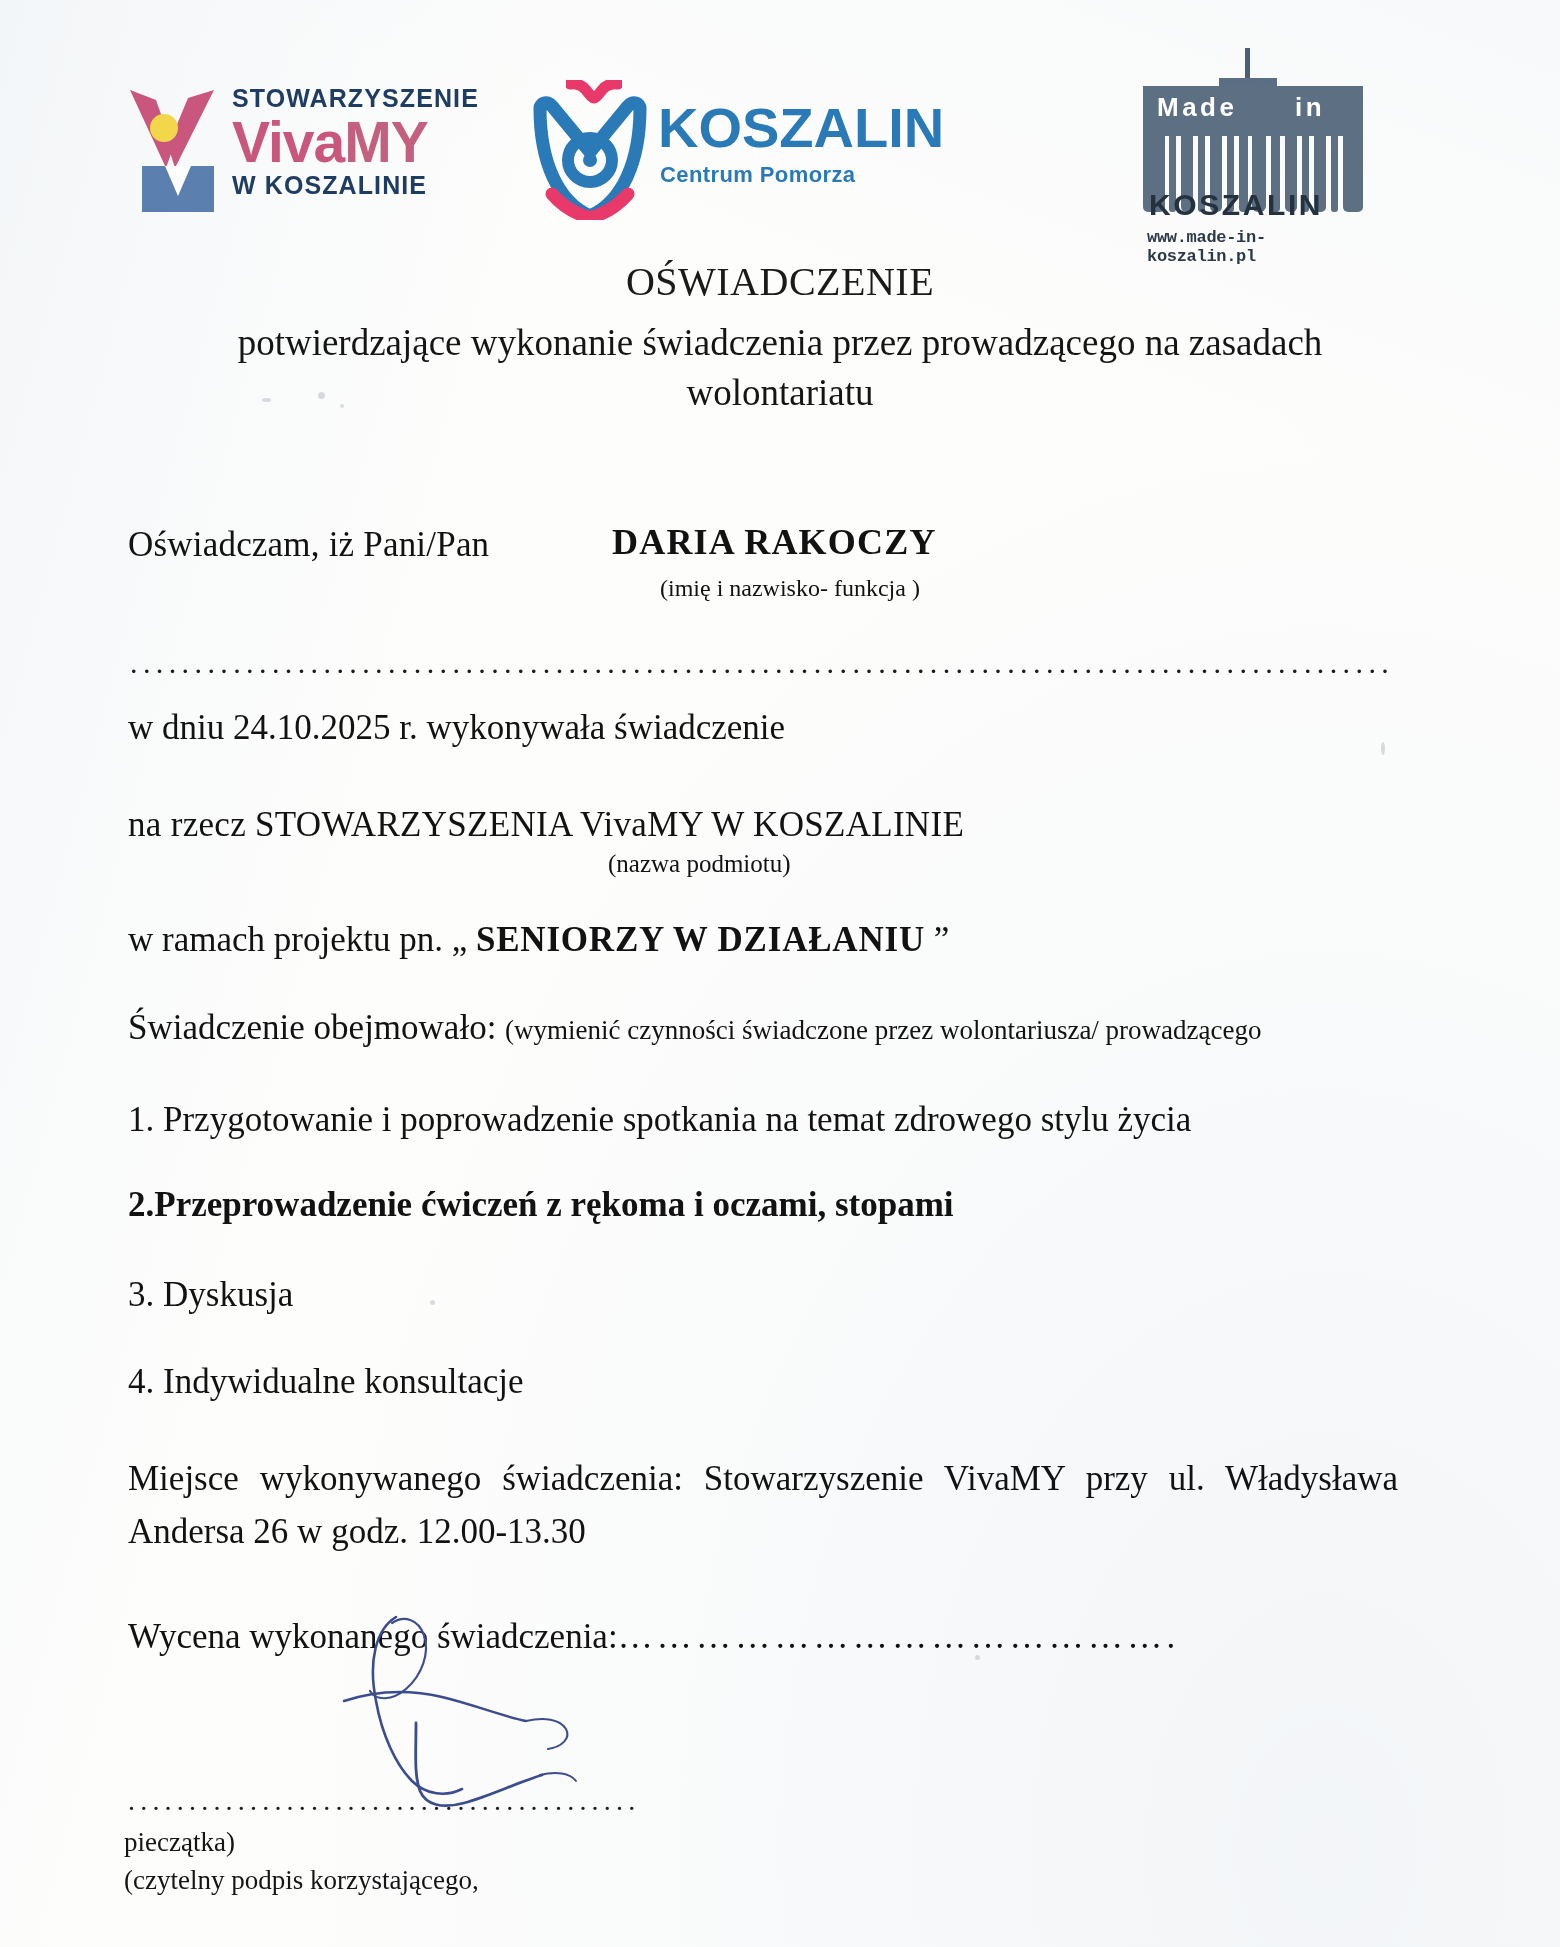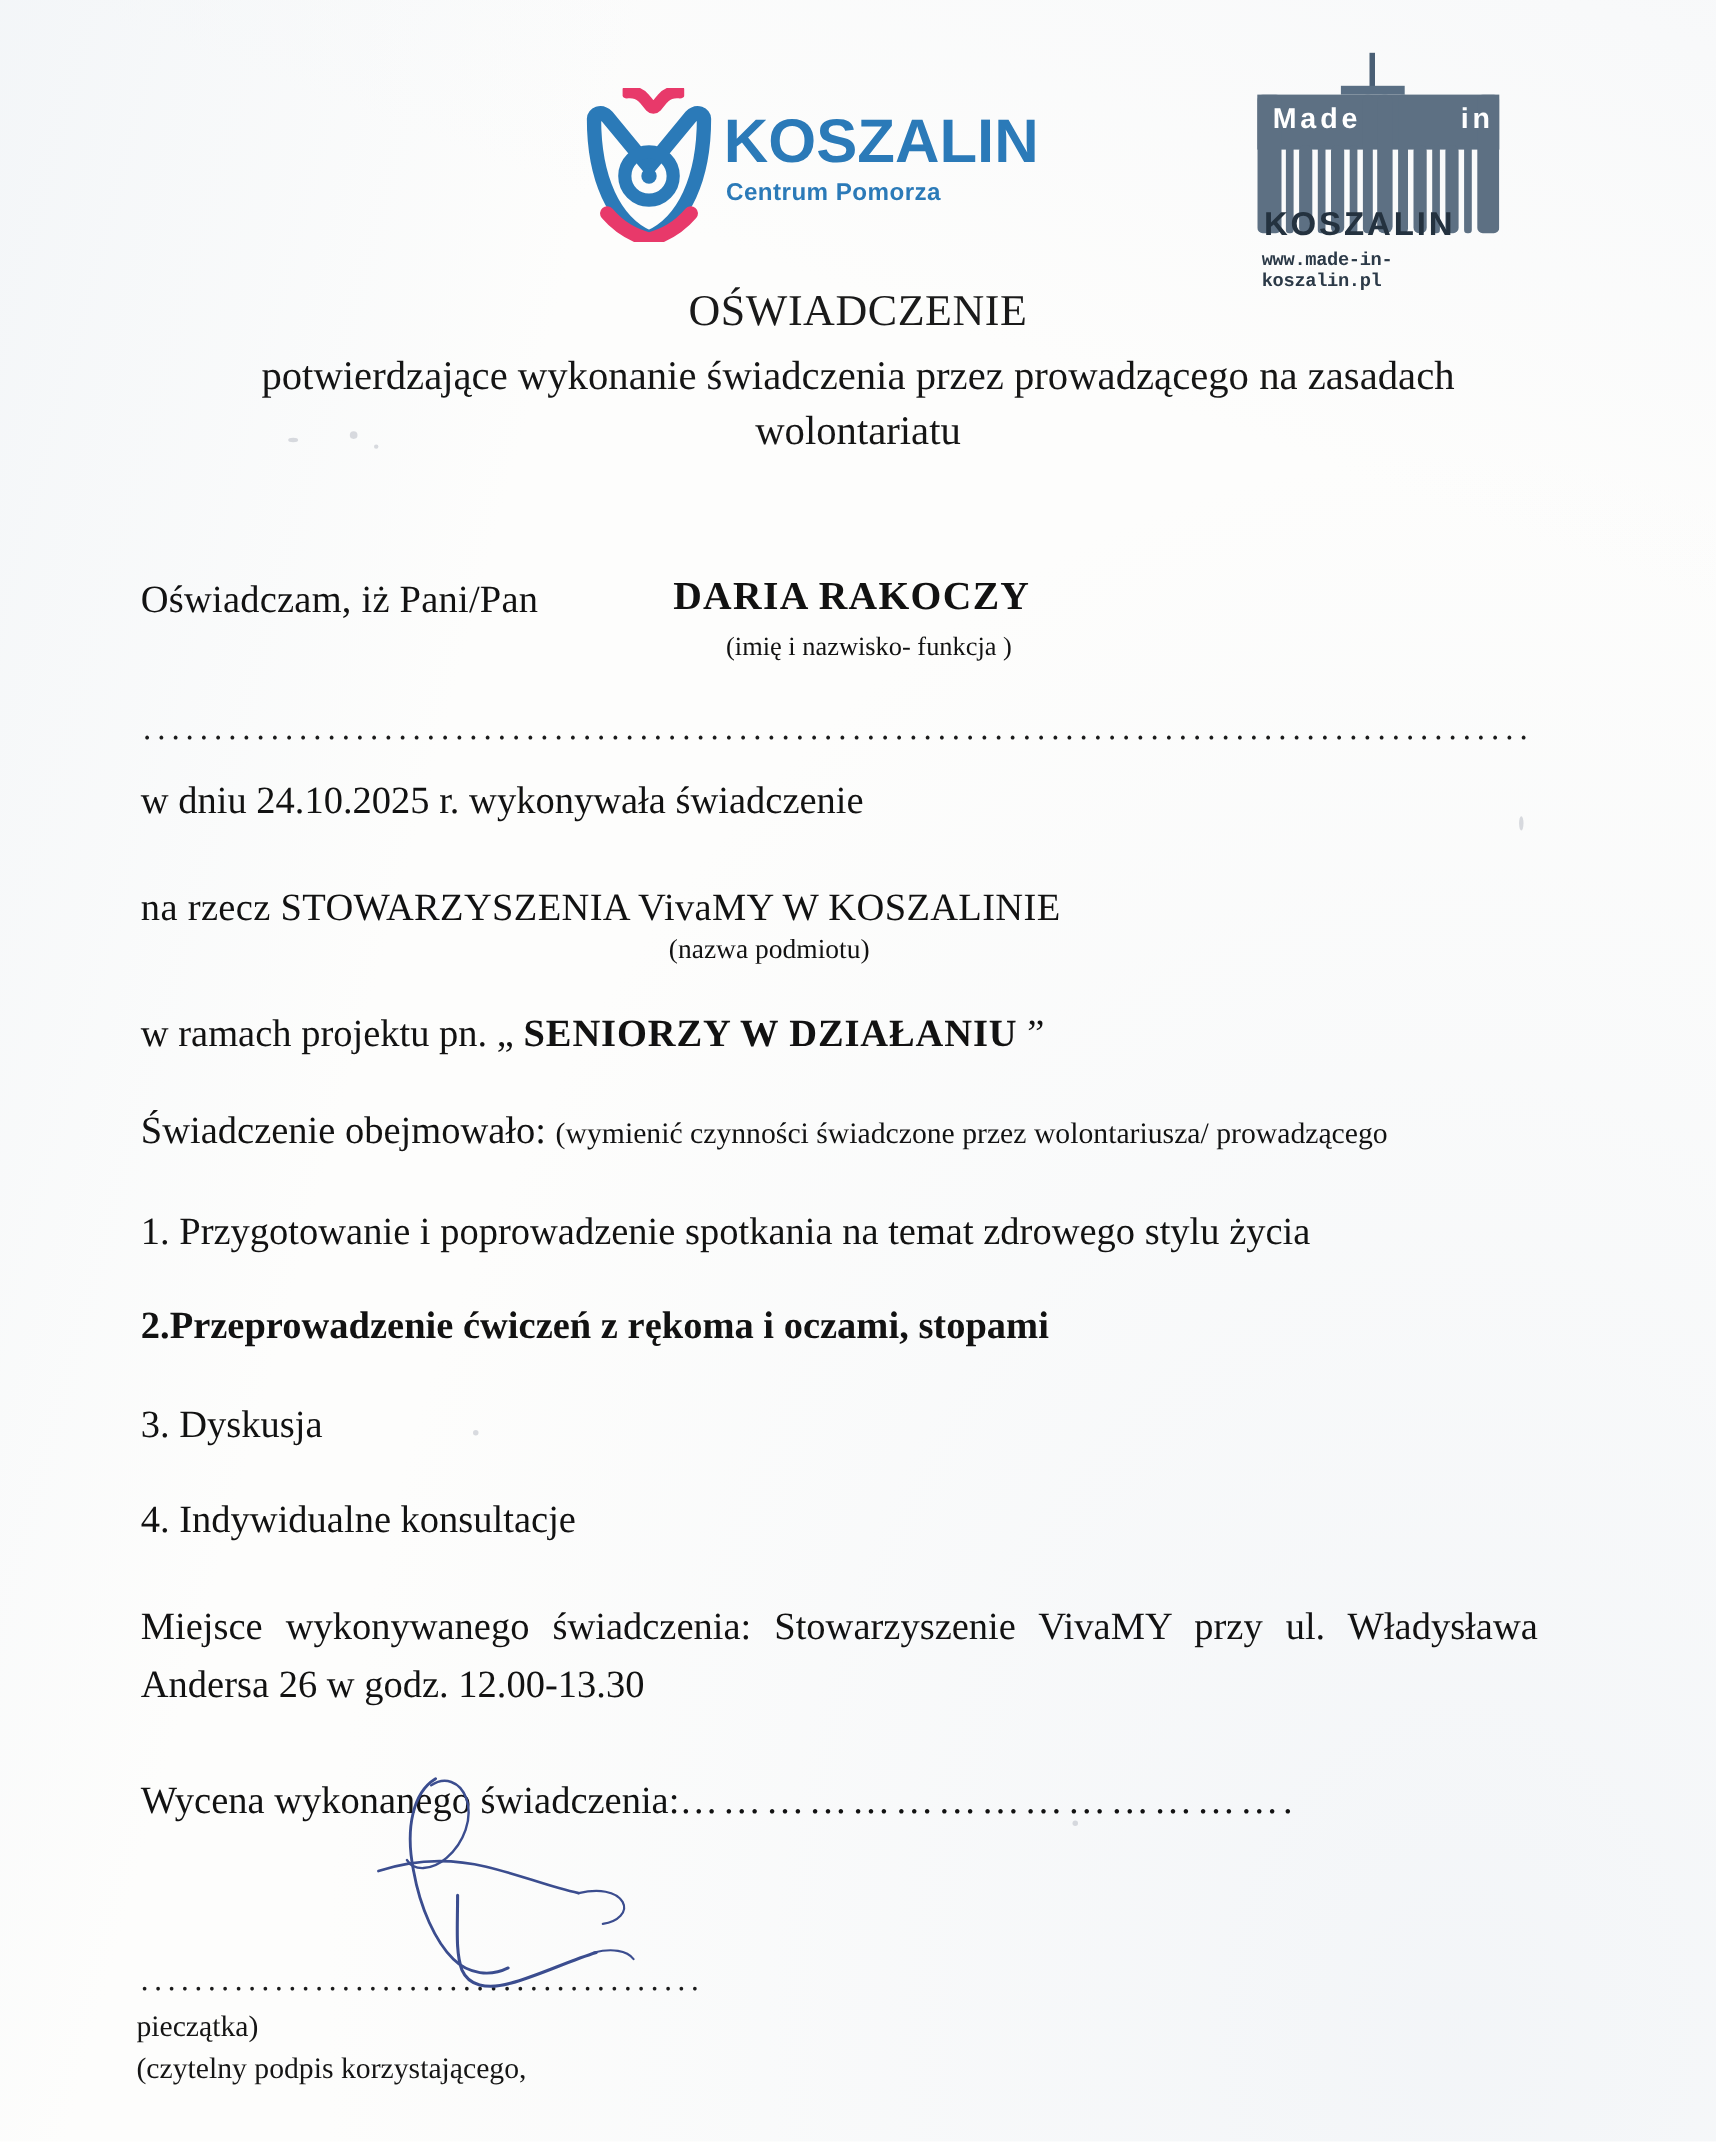--- a/index.html
+++ b/index.html
@@ -193,21 +193,20 @@
     color: #ffffff;
   }
   .md-in {
     position: absolute;
     left: 160px; top: 44px;
     font-family: "Liberation Sans", "DejaVu Sans", sans-serif;
     font-size: 26px;
     font-weight: 700;
     letter-spacing: 3.5px;
     color: #ffffff;
-    margin-left: 33px;
   }
   .md-kosz {
     position: absolute;
     left: 14px; top: 140px;
     font-family: "Liberation Sans", "DejaVu Sans", sans-serif;
     font-size: 30px;
     font-weight: 700;
     letter-spacing: 2.6px;
     color: #24323f;
   }
@@ -344,20 +343,36 @@
   }
 </style>
 </head>
 <body>
 
 <div class="page">
   <div class="content">
 
     <div class="logo-bar">
 
+      <div class="logo-vivamy">
+        <div class="vm-mark">
+          <svg class="vm-check" viewBox="0 0 94 84">
+            <path d="M4 2 L40 80 L47 60 L30 12 Z" fill="#c9577d"></path>
+            <path d="M88 2 L49 80 L42 58 L62 10 Z" fill="#c9577d"></path>
+          </svg>
+          <div class="vm-dot"></div>
+          <div class="vm-base"></div>
+          <div class="vm-base-notch"></div>
+        </div>
+        <div class="vm-text">
+          <div class="vm-line1">STOWARZYSZENIE</div>
+          <div class="vm-line2"><span>Viva</span><span class="my">MY</span></div>
+          <div class="vm-line3">W KOSZALINIE</div>
+        </div>
+      </div>
 
       <div class="logo-koszalin">
         <svg class="kz-mark" viewBox="0 0 120 130">
           <path d="M10 18 C10 14 16 10 22 16 L60 62 L98 16 C104 10 110 14 110 18 C110 72 92 112 60 126 C28 112 10 72 10 18 Z" fill="none" stroke="#2b7ab8" stroke-width="13" stroke-linejoin="round"></path>
           <path d="M22 104 C34 118 46 124 60 128 C74 124 86 118 98 104" fill="none" stroke="#e8396a" stroke-width="13" stroke-linecap="round"></path>
           <circle cx="60" cy="70" r="22" fill="none" stroke="#2b7ab8" stroke-width="12"></circle>
           <circle cx="60" cy="70" r="7" fill="#2b7ab8"></circle>
         </svg>
         <svg class="kz-heart" viewBox="0 0 56 28">
           <path d="M4 4 C4 4 14 2 20 10 C24 15 26 18 28 18 C30 18 32 15 36 10 C42 2 52 4 52 4" fill="none" stroke="#e8396a" stroke-width="11" stroke-linecap="round" stroke-linejoin="round"></path>

